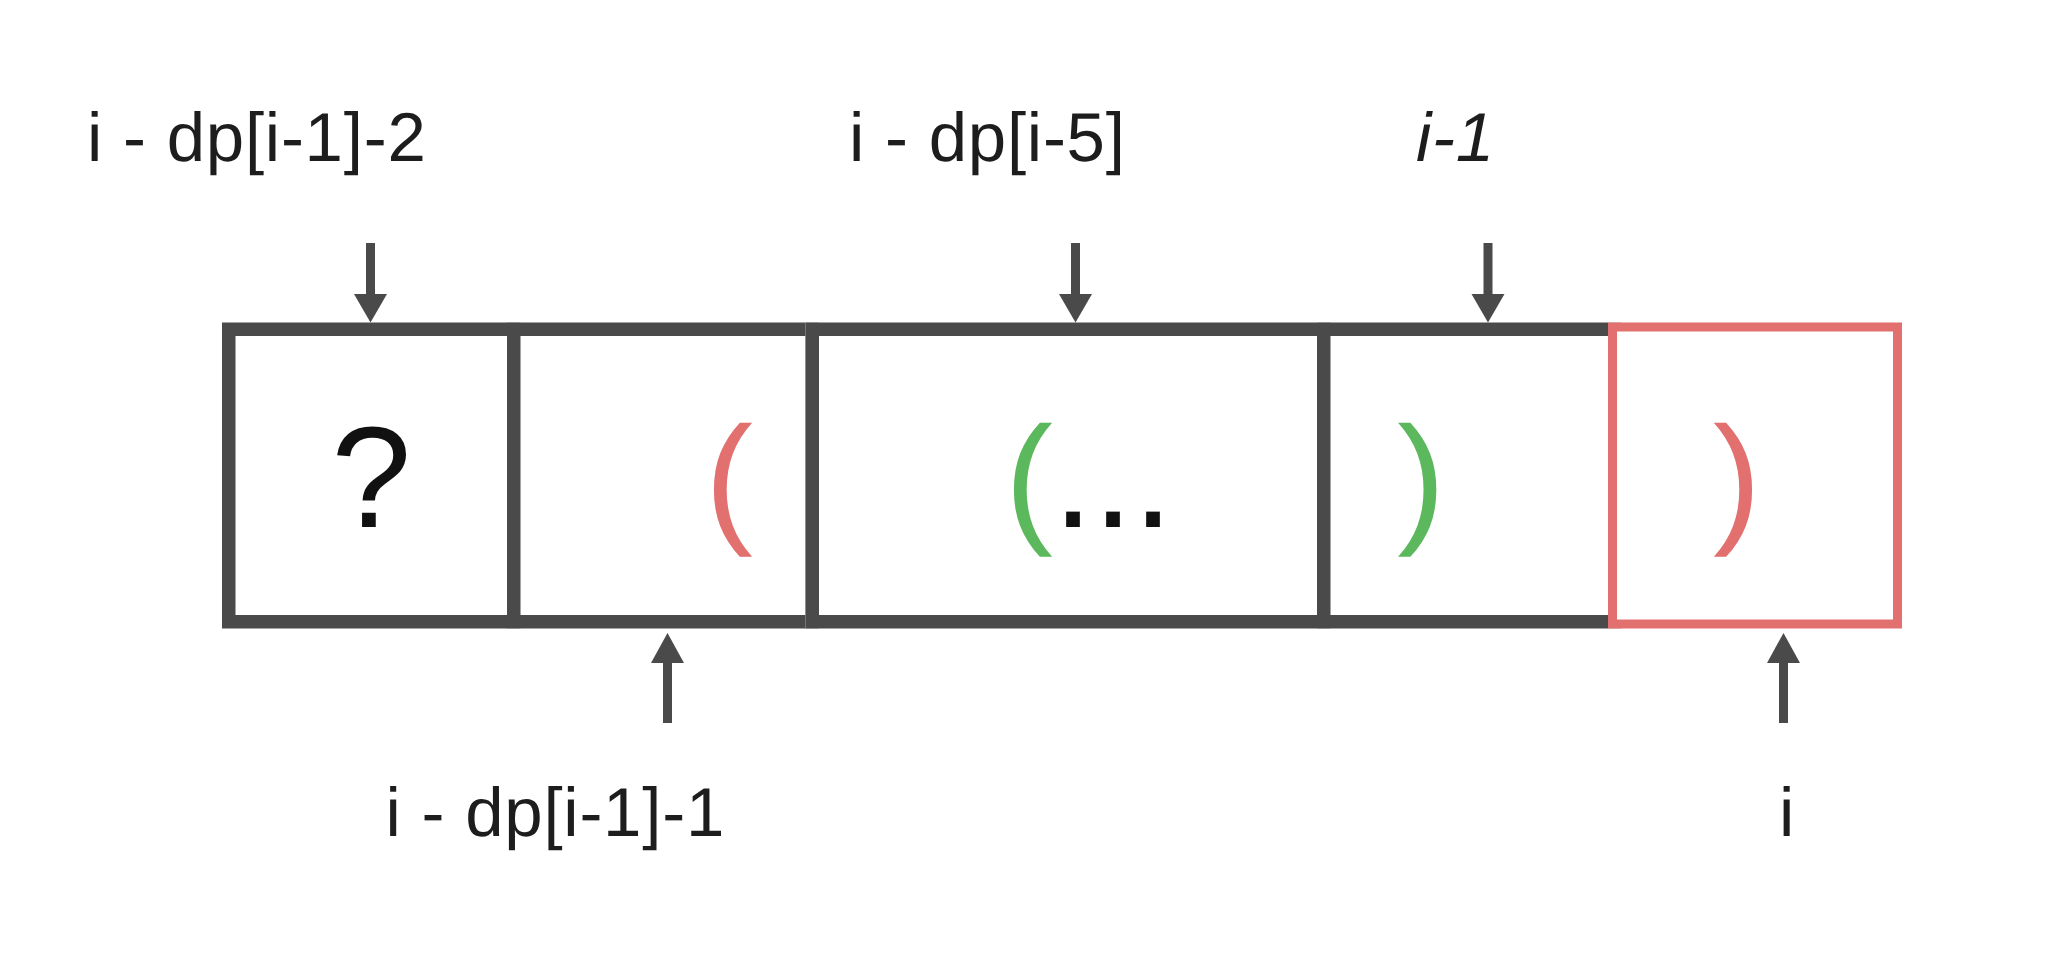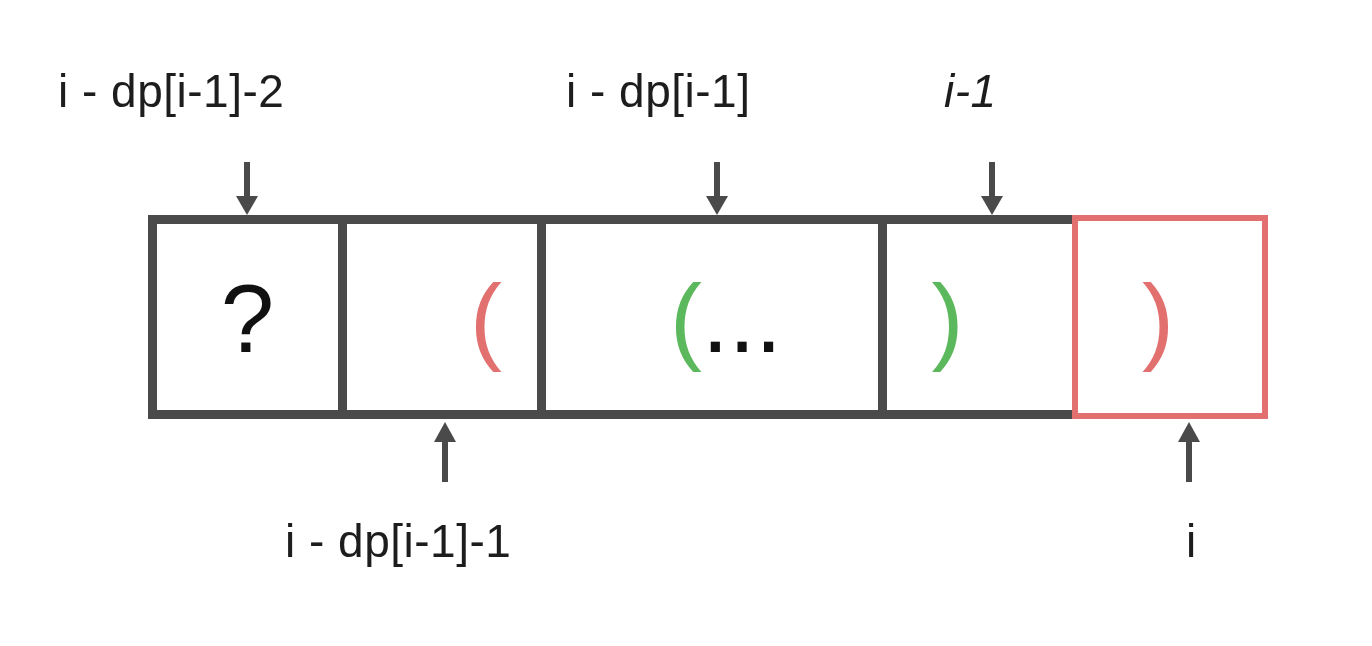--- a/index.html
+++ b/index.html
@@ -32,21 +32,21 @@
     white-space: nowrap;
     font-weight: 400;
     letter-spacing: 0.5px;
   }
   .label.top   { top: 68px; }
   .label.bottom{ top: 518px; }
 
   .lbl-a { left: 58px;  }
   .lbl-b { left: 566px; }
   .lbl-c { left: 944px; font-style: italic; }
-  .lbl-d { left: 257px; margin-left: 28px; }
+  .lbl-d { left: 257px; }
   .lbl-e { left: 1186px; }
 
   
   .arrow {
     position: absolute;
     width: 26px;
   }
   .arrow svg { display: block; }
 
   .arr-a { left: 234px;  top: 162px; }
@@ -106,21 +106,21 @@
   .g-mid .dots { color: #111111; font-size: 96px; }
   .g-p4  { transform: translate(-32px, 2px); }
   .g-p5  { transform: translate(-12px, 2px); }
 </style>
 </head>
 <body>
 
 <div id="stage">
 
   <div class="label top lbl-a">i - dp[i-1]-2</div>
-  <div class="label top lbl-b">i - dp[i-1]</div>
+  <div class="label top lbl-b">i - dp[i-5]</div>
   <div class="label top lbl-c">i-1</div>
 
   <div class="arrow arr-a">
     <svg width="26" height="54" viewBox="0 0 26 54">
       <rect x="10" y="0" width="6" height="36" fill="#4a4a4a"></rect>
       <polygon points="2,34 24,34 13,53" fill="#4a4a4a"></polygon>
     </svg>
   </div>
   <div class="arrow arr-b">
     <svg width="26" height="54" viewBox="0 0 26 54">

